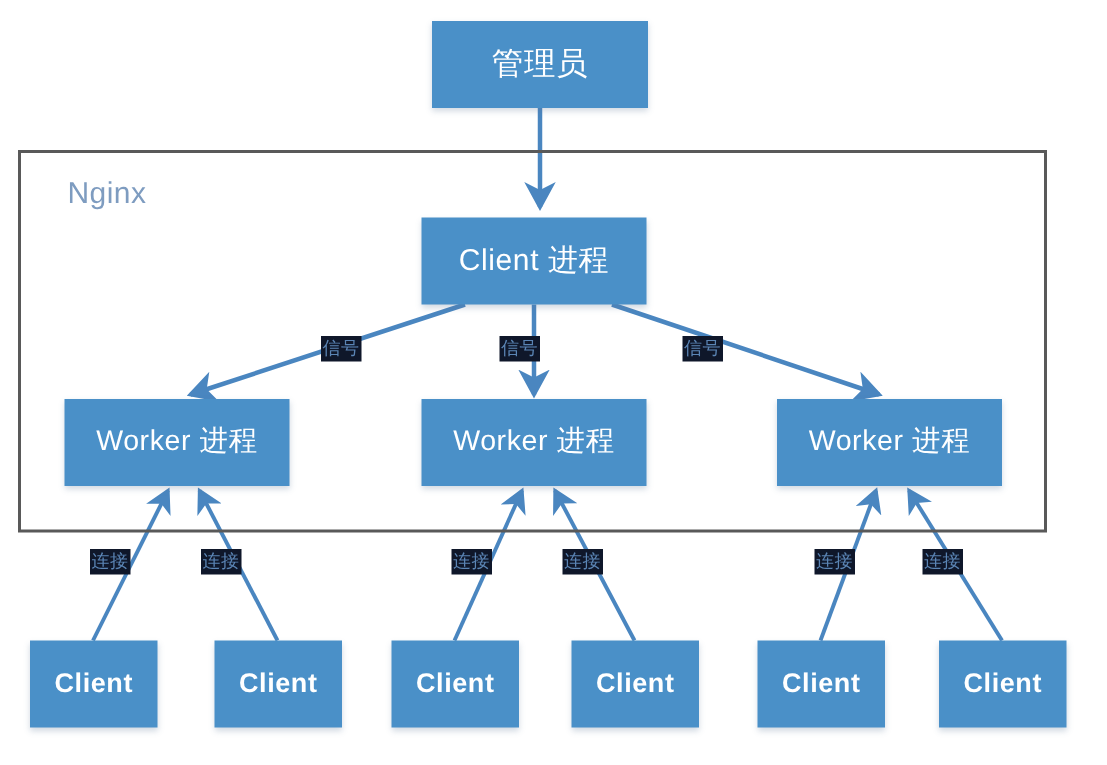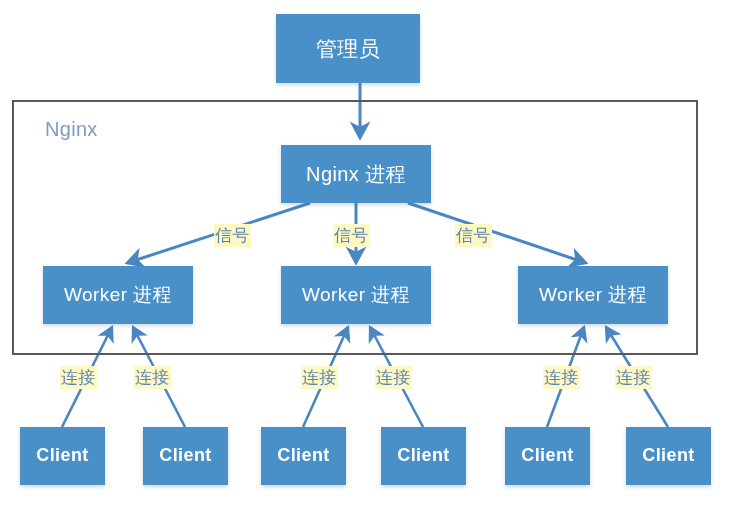--- a/index.html
+++ b/index.html
@@ -49,23 +49,23 @@
   }
   .group-label {
     position: absolute;
     color: #7e9cc0;
     font-size: 20px;
     letter-spacing: 0.3px;
   }
   .edge-label {
     position: absolute;
     color: #5b85b5;
-    font-size: 17px;
+    font-size: 12px;
     white-space: nowrap;
-    background: #fef9c3;
+    background: #0f172a;
     padding: 0 1px;
     letter-spacing: 0.3px;
     text-align: center;
   }
 </style>
 </head>
 <body>
 
 <div id="canvas">
 
@@ -90,23 +90,23 @@
     <line x1="303" y1="427" x2="348" y2="327" stroke="#4a86c0" stroke-width="2.6" marker-end="url(#arw)"></line>
     <line x1="423" y1="427" x2="370" y2="327" stroke="#4a86c0" stroke-width="2.6" marker-end="url(#arw)"></line>
 
     <line x1="547" y1="427" x2="584" y2="327" stroke="#4a86c0" stroke-width="2.6" marker-end="url(#arw)"></line>
     <line x1="668" y1="427" x2="606" y2="327" stroke="#4a86c0" stroke-width="2.6" marker-end="url(#arw)"></line>
   </svg>
 
   <div class="group-box" style="left:12px; top:100px; width:686px; height:255px;"></div>
   <div class="group-label" style="left:24px; top:118px;margin-left:21px;">Nginx</div>
 
-  <div class="node node-admin" style="left:276px; top:14px; width:144px; height:69px;">管理员</div>
+  <div class="node node-admin" style="left:288px; top:14px; width:144px; height:58px;">管理员</div>
 
-  <div class="node node-master" style="left:281px; top:145px; width:150px; height:58px;">Nginx 进程</div>
+  <div class="node node-master" style="left:281px; top:145px; width:150px; height:58px;">Client 进程</div>
 
   <div class="node node-worker" style="left:43px; top:266px; width:150px; height:58px;">Worker 进程</div>
   <div class="node node-worker" style="left:281px; top:266px; width:150px; height:58px;">Worker 进程</div>
   <div class="node node-worker" style="left:518px; top:266px; width:150px; height:58px;">Worker 进程</div>
 
   <div class="edge-label" style="left:214px; top:224px;">信号</div>
   <div class="edge-label" style="left:333px; top:224px;">信号</div>
   <div class="edge-label" style="left:455px; top:224px;">信号</div>
 
   <div class="edge-label" style="left:60px; top:366px;">连接</div>

